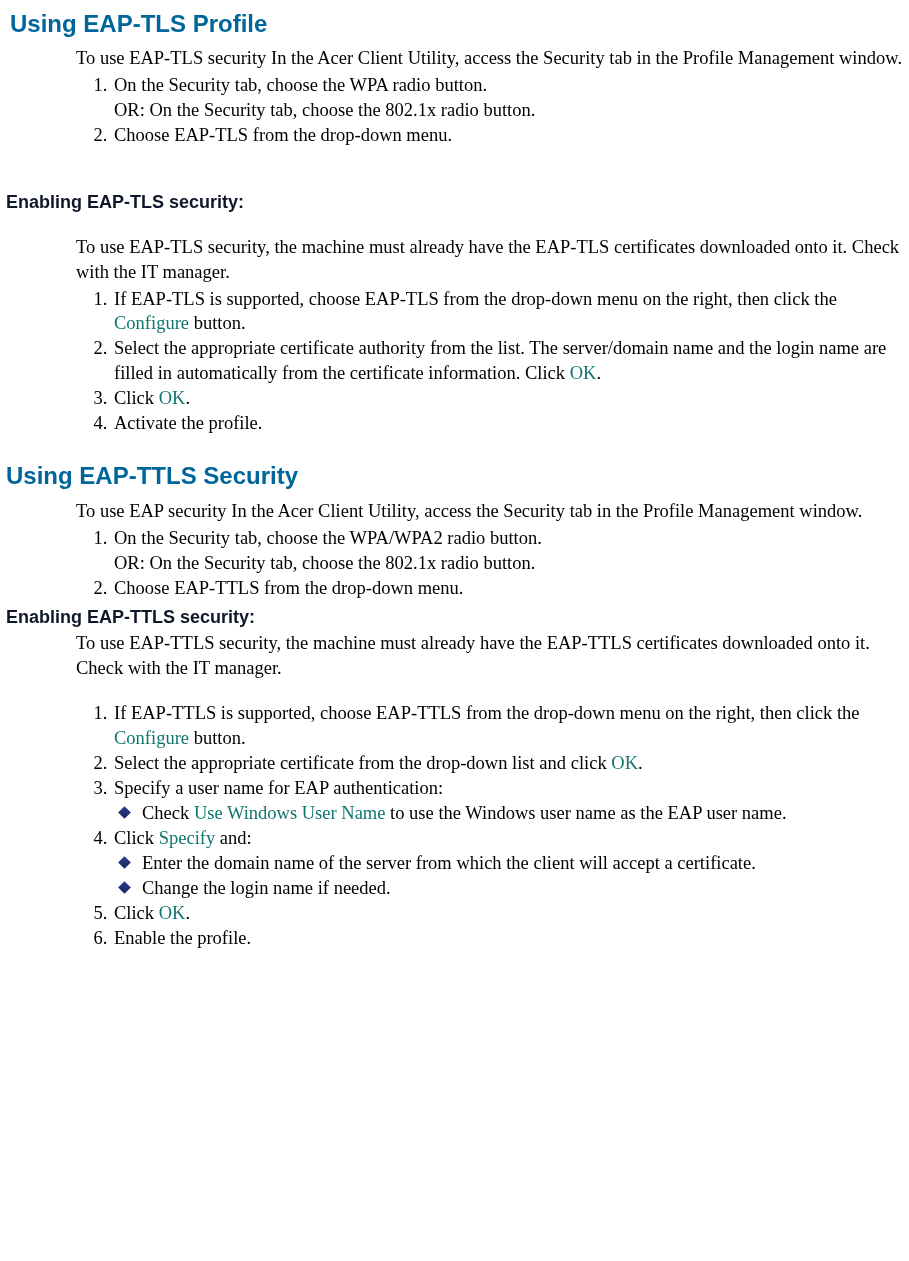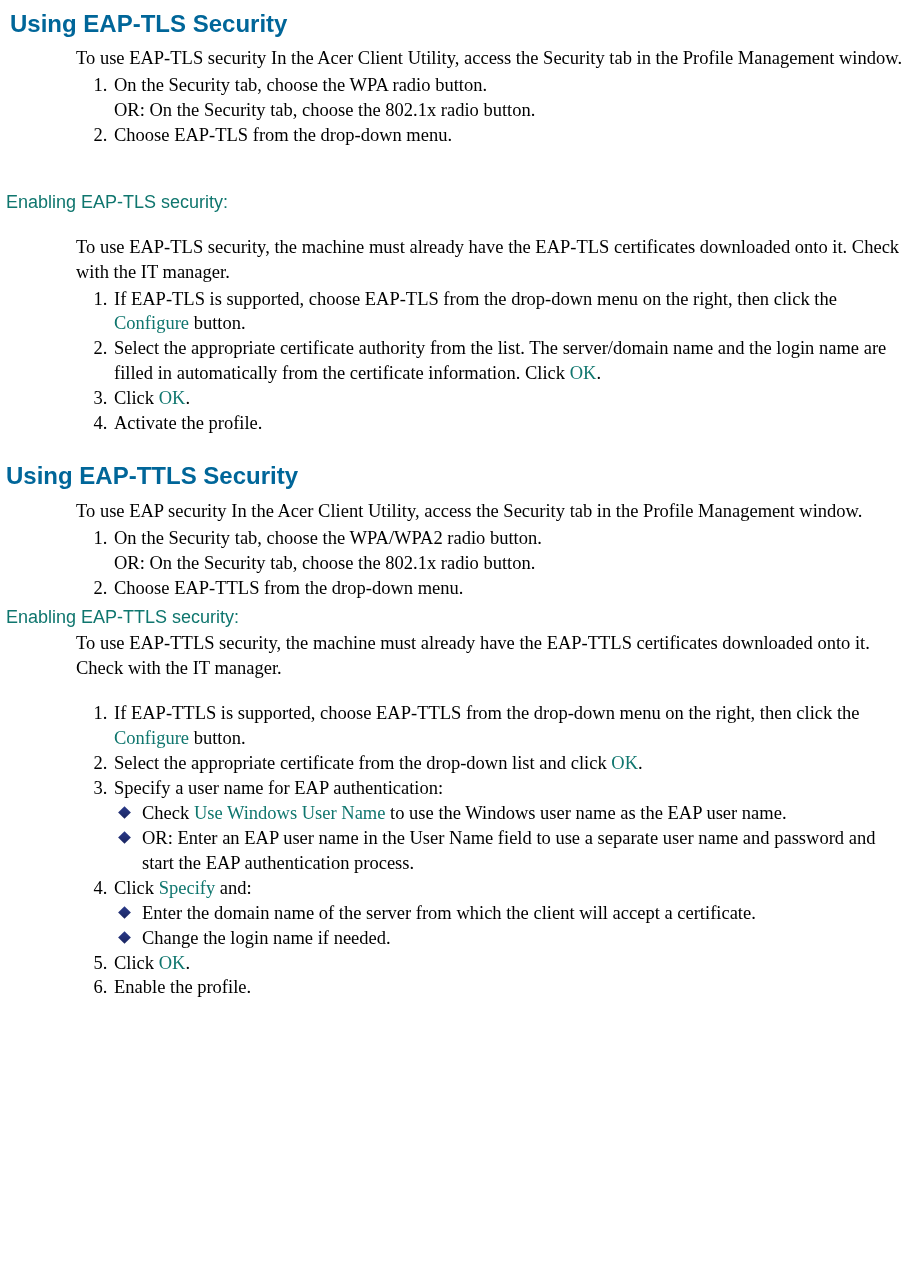--- a/index.html
+++ b/index.html
@@ -16,22 +16,22 @@
   .h2 {
     font-family: Arial, Helvetica, sans-serif;
     font-weight: bold;
     color: #006699;
     font-size: 24px;
     margin: 0 0 6px 0;
     padding-left: 4px;
   }
   .h3 {
     font-family: Arial, Helvetica, sans-serif;
-    font-weight: normal;
-    color: #0f766e;
+    font-weight: bold;
+    color: #0f172a;
     font-size: 18px;
     margin: 18px 0 2px 0;
   }
   .para {
     margin: 2px 0 2px 70px;
   }
   .para-sub {
     margin: 2px 0 2px 70px;
   }
   ol.numlist {
@@ -70,21 +70,21 @@
   }
   .bold {
     font-weight: bold;
   }
   .spacer-sm { height: 16px; }
   .spacer-md { height: 22px; }
 </style>
 </head>
 <body>
 
-<div class="h2">Using EAP-TLS Security</div>
+<div class="h2">Using EAP-TLS Profile</div>
 
 <div class="para">To use EAP-TLS security In the Acer Client Utility, access the Security tab in the Profile Management window.</div>
 
 <ol class="numlist">
   <li>
     <span>On the Security tab, choose the WPA radio button.</span>
     <span class="or-line">OR: On the Security tab, choose the 802.1x radio button.</span>
   </li>
   <li>
     <span>Choose EAP-TLS from the drop-down menu.</span>
@@ -142,23 +142,20 @@
   </li>
   <li>
     <span>Select the appropriate certificate from the drop-down list and click </span><span class="lnk">OK</span><span>.</span>
   </li>
   <li>
     <span>Specify a user name for EAP authentication:</span>
     <ul class="diamond">
       <li>
         <span>Check </span><span class="lnk">Use Windows User Name</span><span> to use the Windows user name as the EAP user name.</span>
       </li>
-      <li>
-        <span>OR: Enter an EAP user name in the User Name field to use a separate user name and password and start the EAP authentication process.</span>
-      </li>
     </ul>
   </li>
   <li>
     <span>Click </span><span class="lnk">Specify</span><span> and:</span>
     <ul class="diamond">
       <li>
         <span>Enter the domain name of the server from which the client will accept a certificate.</span>
       </li>
       <li>
         <span>Change the login name if needed.</span>

